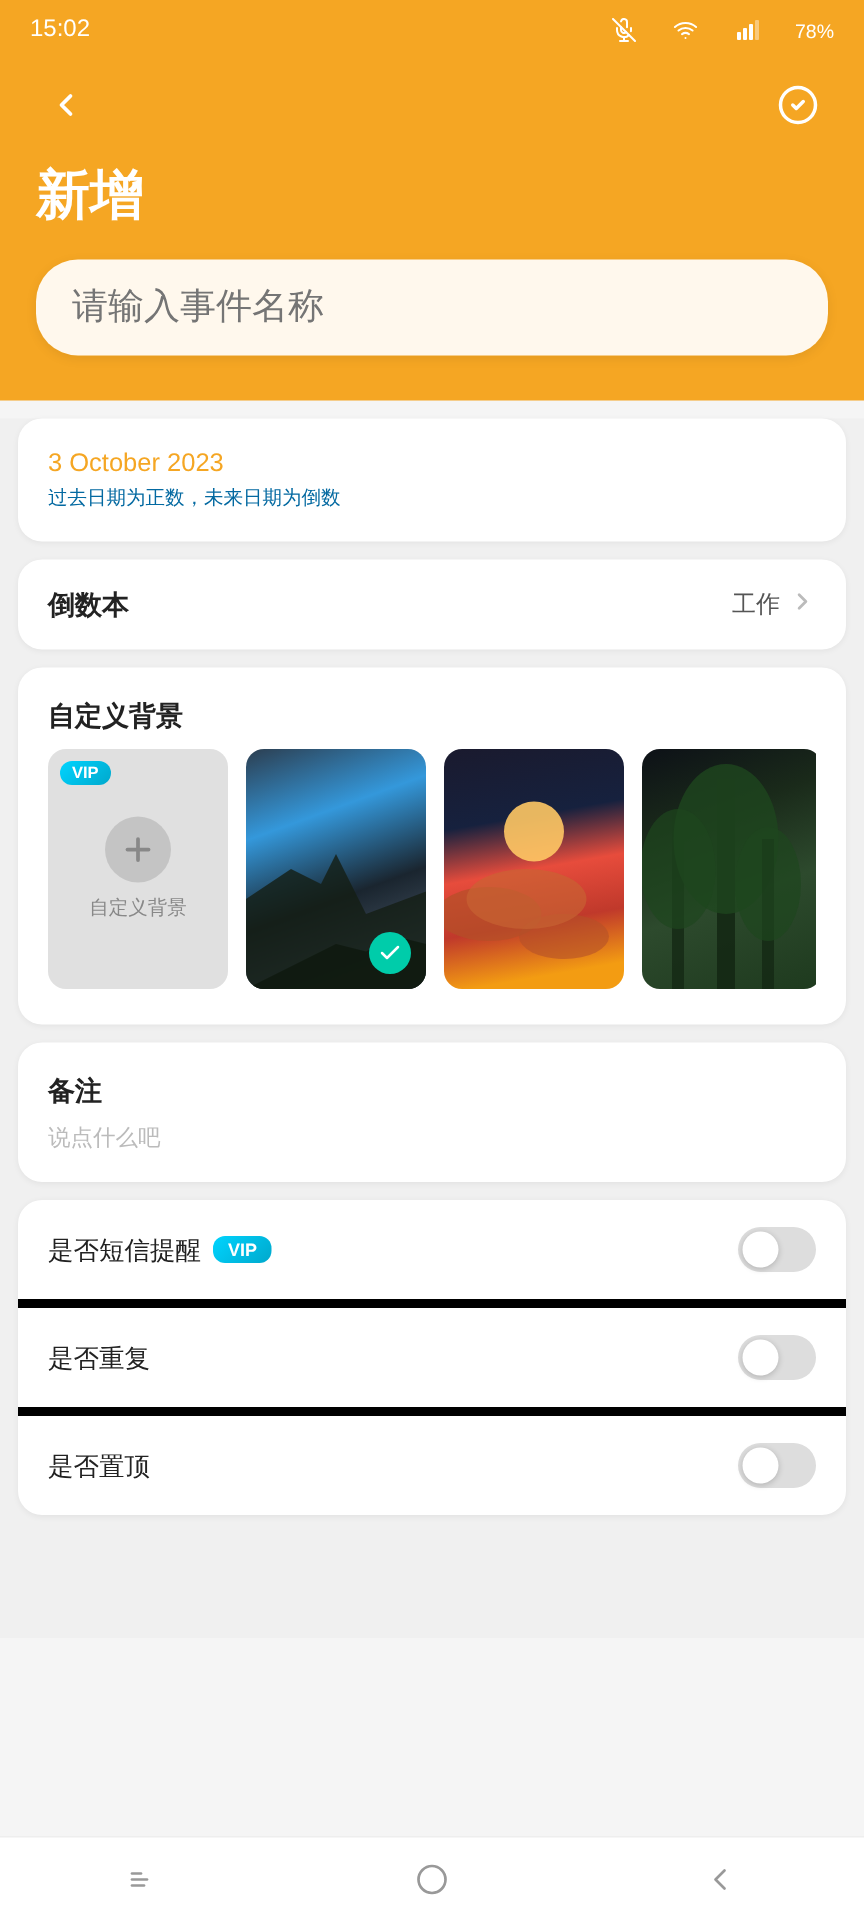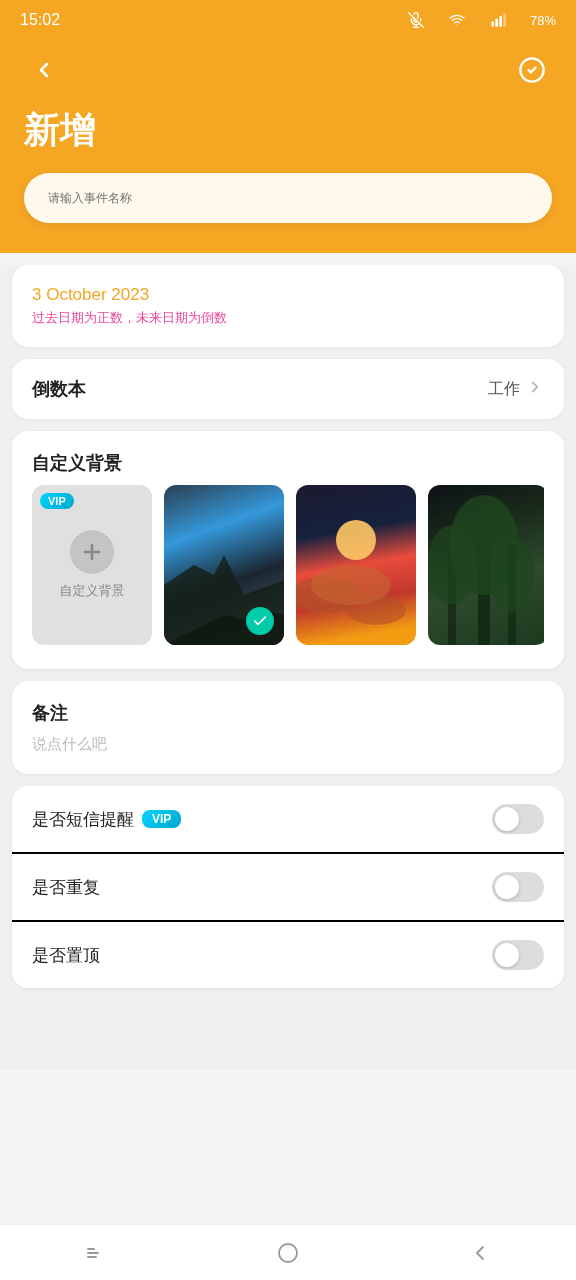--- a/index.html
+++ b/index.html
@@ -85,21 +85,21 @@
       font-weight: 700;
       color: #fff;
       margin-bottom: 18px;
     }
     .event-name-input {
       width: 100%;
       border-radius: 28px;
       border: none;
       outline: none;
       padding: 18px 24px;
-      font-size: 12px;
+      font-size: 24px;
       color: #be185d;
       background: rgba(255,255,255,0.92);
       box-shadow: 0 2px 8px rgba(0,0,0,0.08);
     }
 
     
     .content-area {
       background: #f0f0f0;
       padding: 0;
     }
@@ -120,21 +120,21 @@
 
     
     .event-date {
       color: #f5a623;
       font-size: 17px;
       font-weight: 500;
       margin-bottom: 4px;
       cursor: pointer;
     }
     .event-date-hint {
-      color: #ec4899;
+      color: #0369a1;
       font-size: 13px;
     }
 
     
     .row-item {
       background: #fff;
       margin: 0 12px;
       padding: 18px 20px;
       display: flex;
       justify-content: space-between;
@@ -283,21 +283,21 @@
       border-radius: 16px;
       margin: 12px 12px;
       overflow: hidden;
       box-shadow: 0 1px 4px rgba(0,0,0,0.06);
     }
     .toggle-row-inner {
       padding: 18px 20px;
       display: flex;
       justify-content: space-between;
       align-items: center;
-      border-bottom: 2px solid #000000;
+      border-bottom: 6px solid #000000;
     }
     .toggle-row-inner:last-child {
       border-bottom: none;
     }
     .toggle-left {
       display: flex;
       align-items: center;
       gap: 0;
     }
     .toggle-label {

